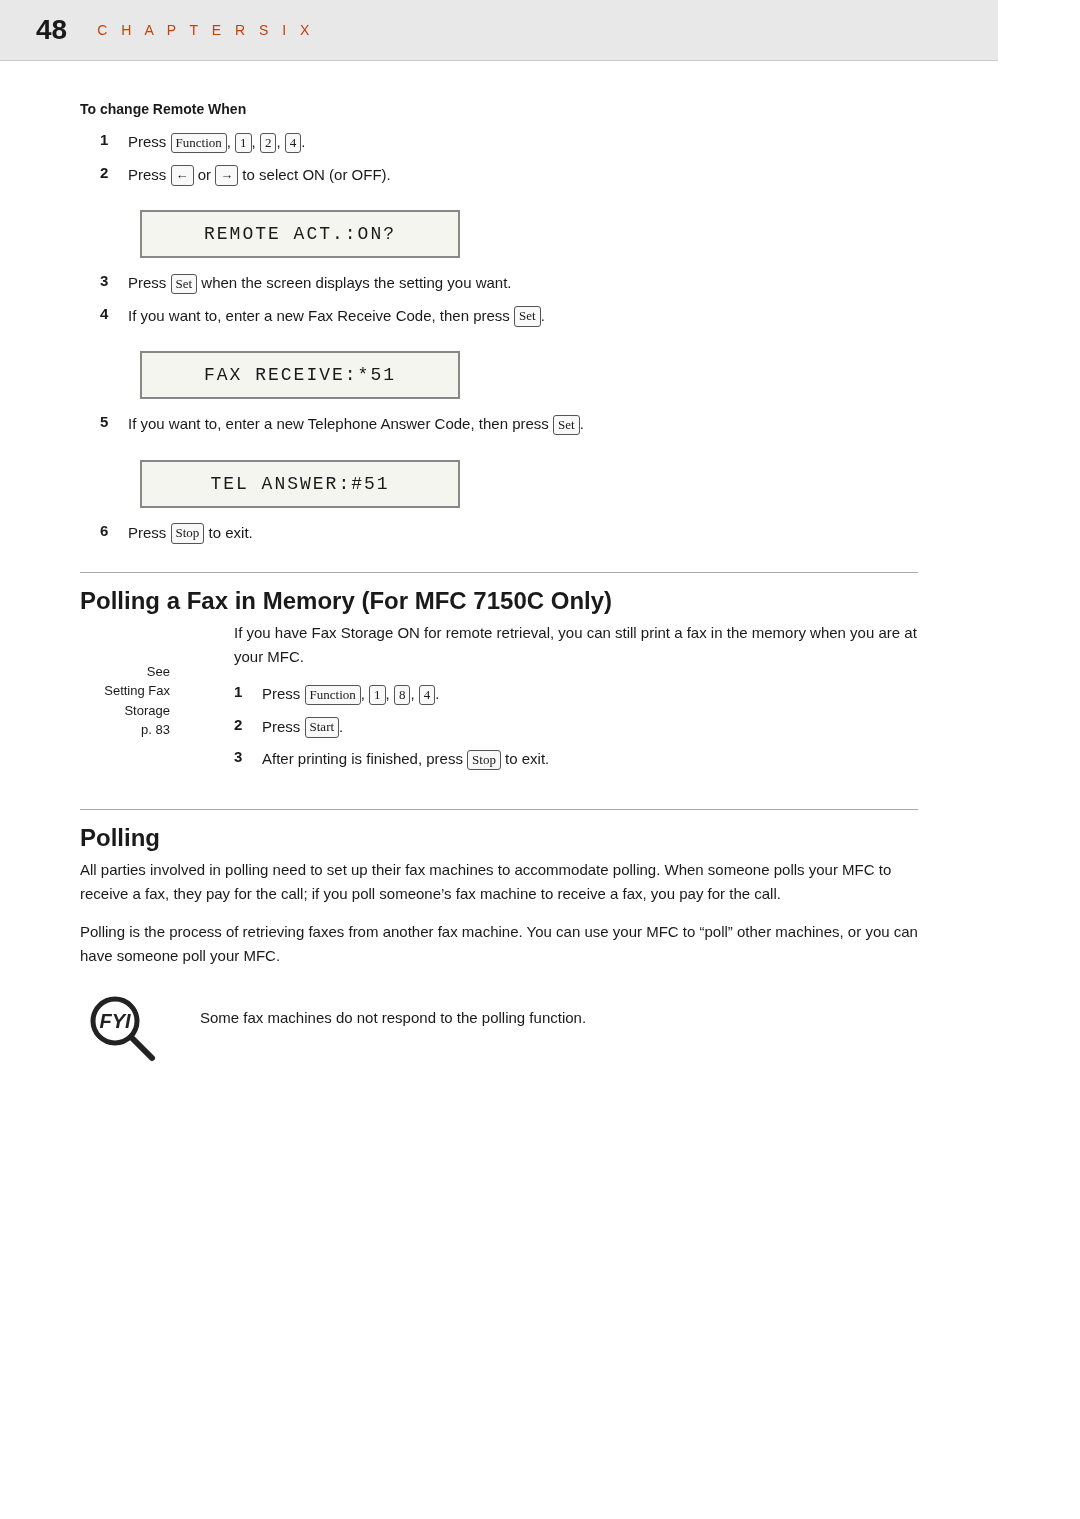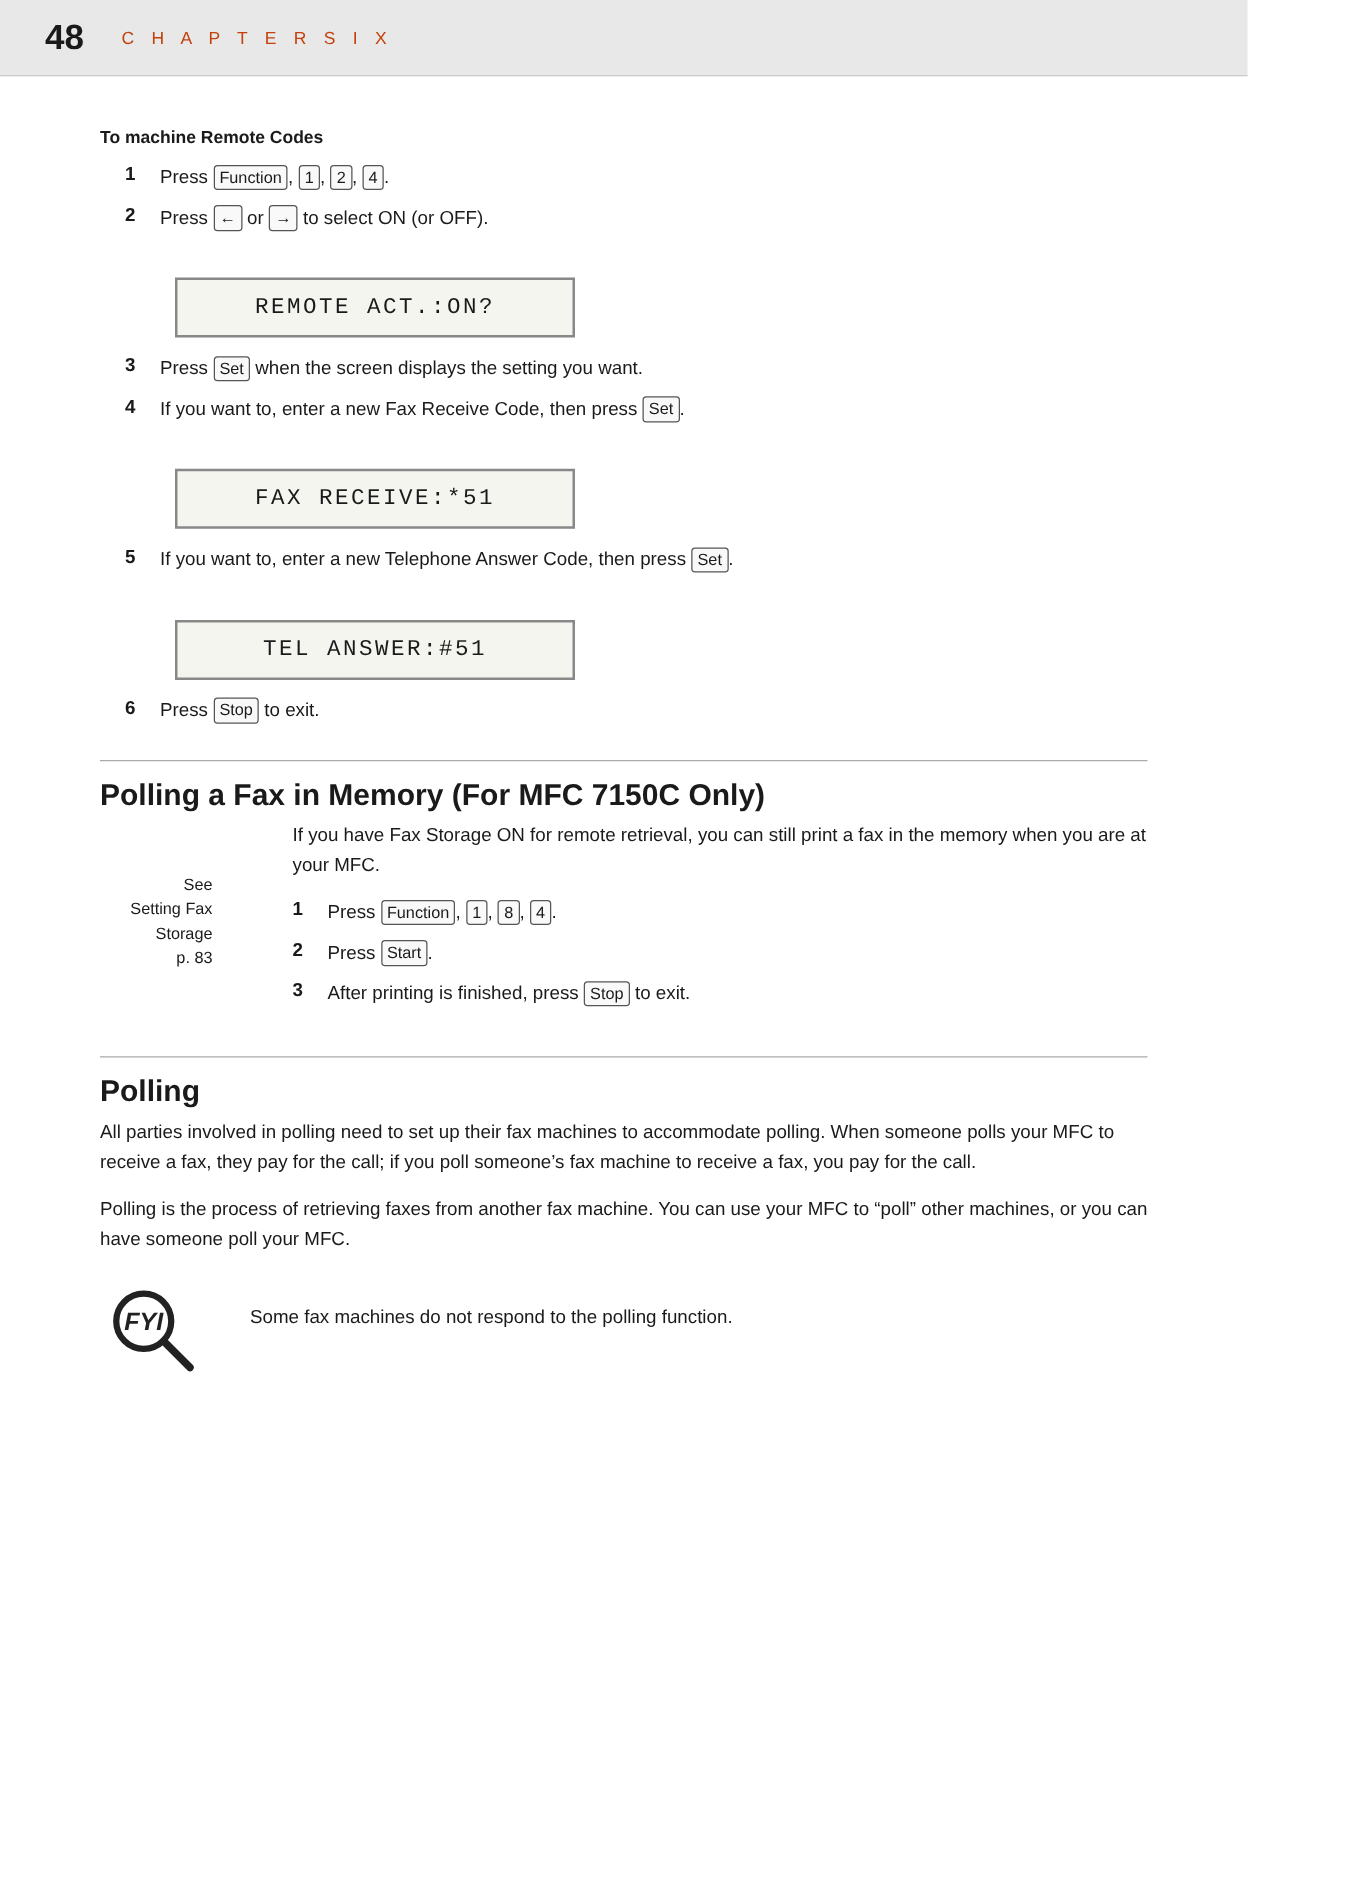--- a/index.html
+++ b/index.html
@@ -79,34 +79,34 @@
 
     
     .key {
       display: inline-block;
       border: 1.5px solid #555;
       border-radius: 3px;
       padding: 0px 4px;
       font-size: 13px;
       line-height: 1.4;
       background: #f9f9f9;
-      font-family: Liberation Sans, sans-serif;
+      font-family: Liberation Serif, serif;
       vertical-align: middle;
     }
 
     
     .lcd-display {
       border: 2px solid #888;
       background: #f5f5f0;
       font-family: 'Courier New', Courier, monospace;
       font-size: 18px;
       letter-spacing: 2px;
       padding: 12px 24px;
       display: inline-block;
-      margin: 26px 0 14px 60px;
+      margin: 14px 0 14px 60px;
       min-width: 320px;
       text-align: center;
       color: #1a1a1a;
     }
 
     
     .section-divider {
       border: none;
       border-top: 1px solid #aaa;
       margin: 28px 0 14px 0;
@@ -167,21 +167,21 @@
 <div class="page">
 
   <div class="header-bar">
     <span class="chapter-number">48</span>
     <span class="chapter-title">C H A P T E R   S I X</span>
   </div>
 
   <div class="content">
 
     <div>
-      <div class="section-heading">To machine Remote Codes</div>
+      <div class="section-heading">To change Remote When</div>
 
       
       <div class="step-item">
         <span class="step-number">1</span>
         <span class="step-content">
           Press <span class="key">Function</span>,
           <span class="key">1</span>,
           <span class="key">2</span>,
           <span class="key">4</span>.
         </span>

